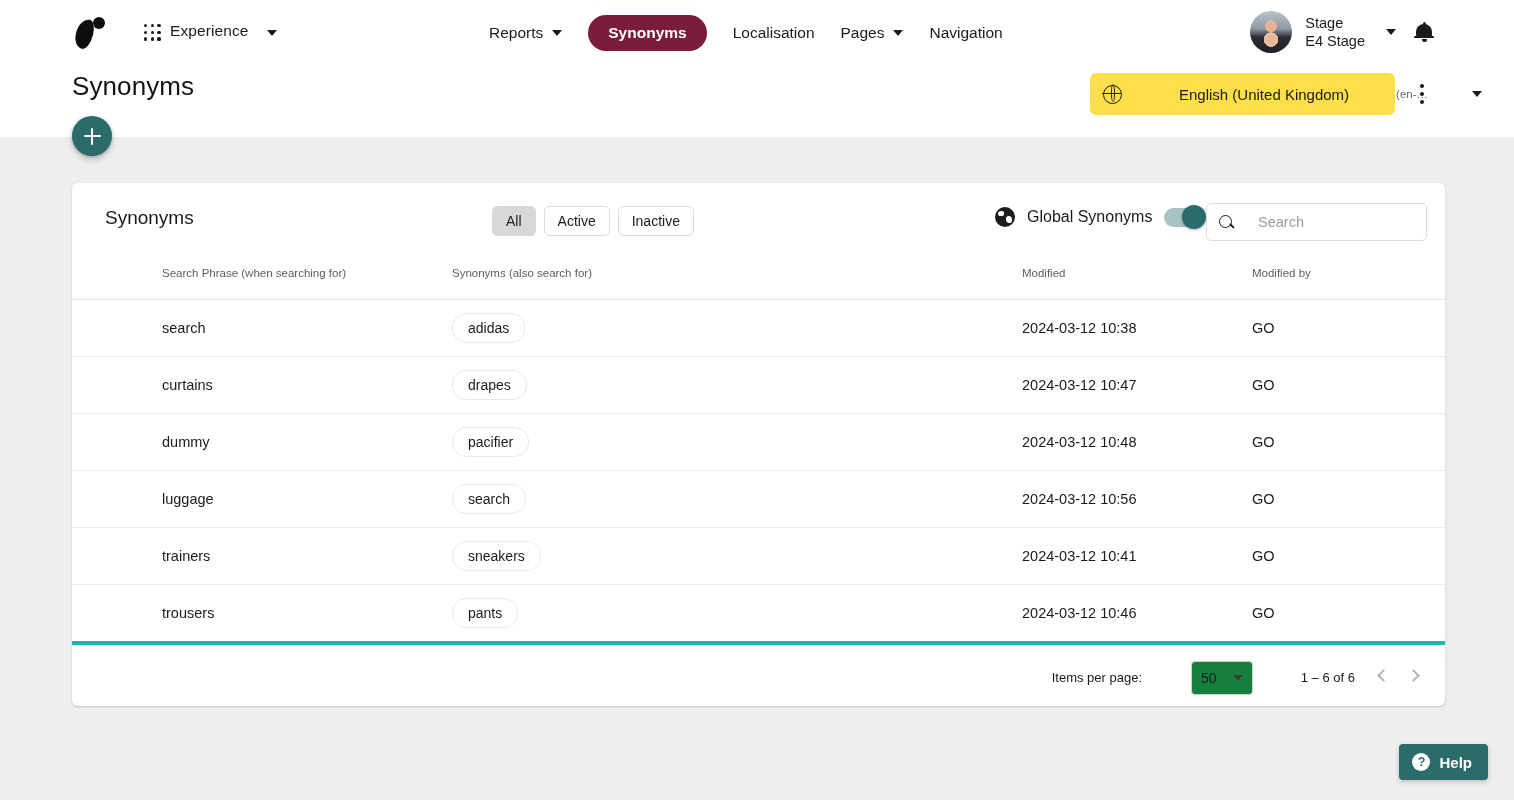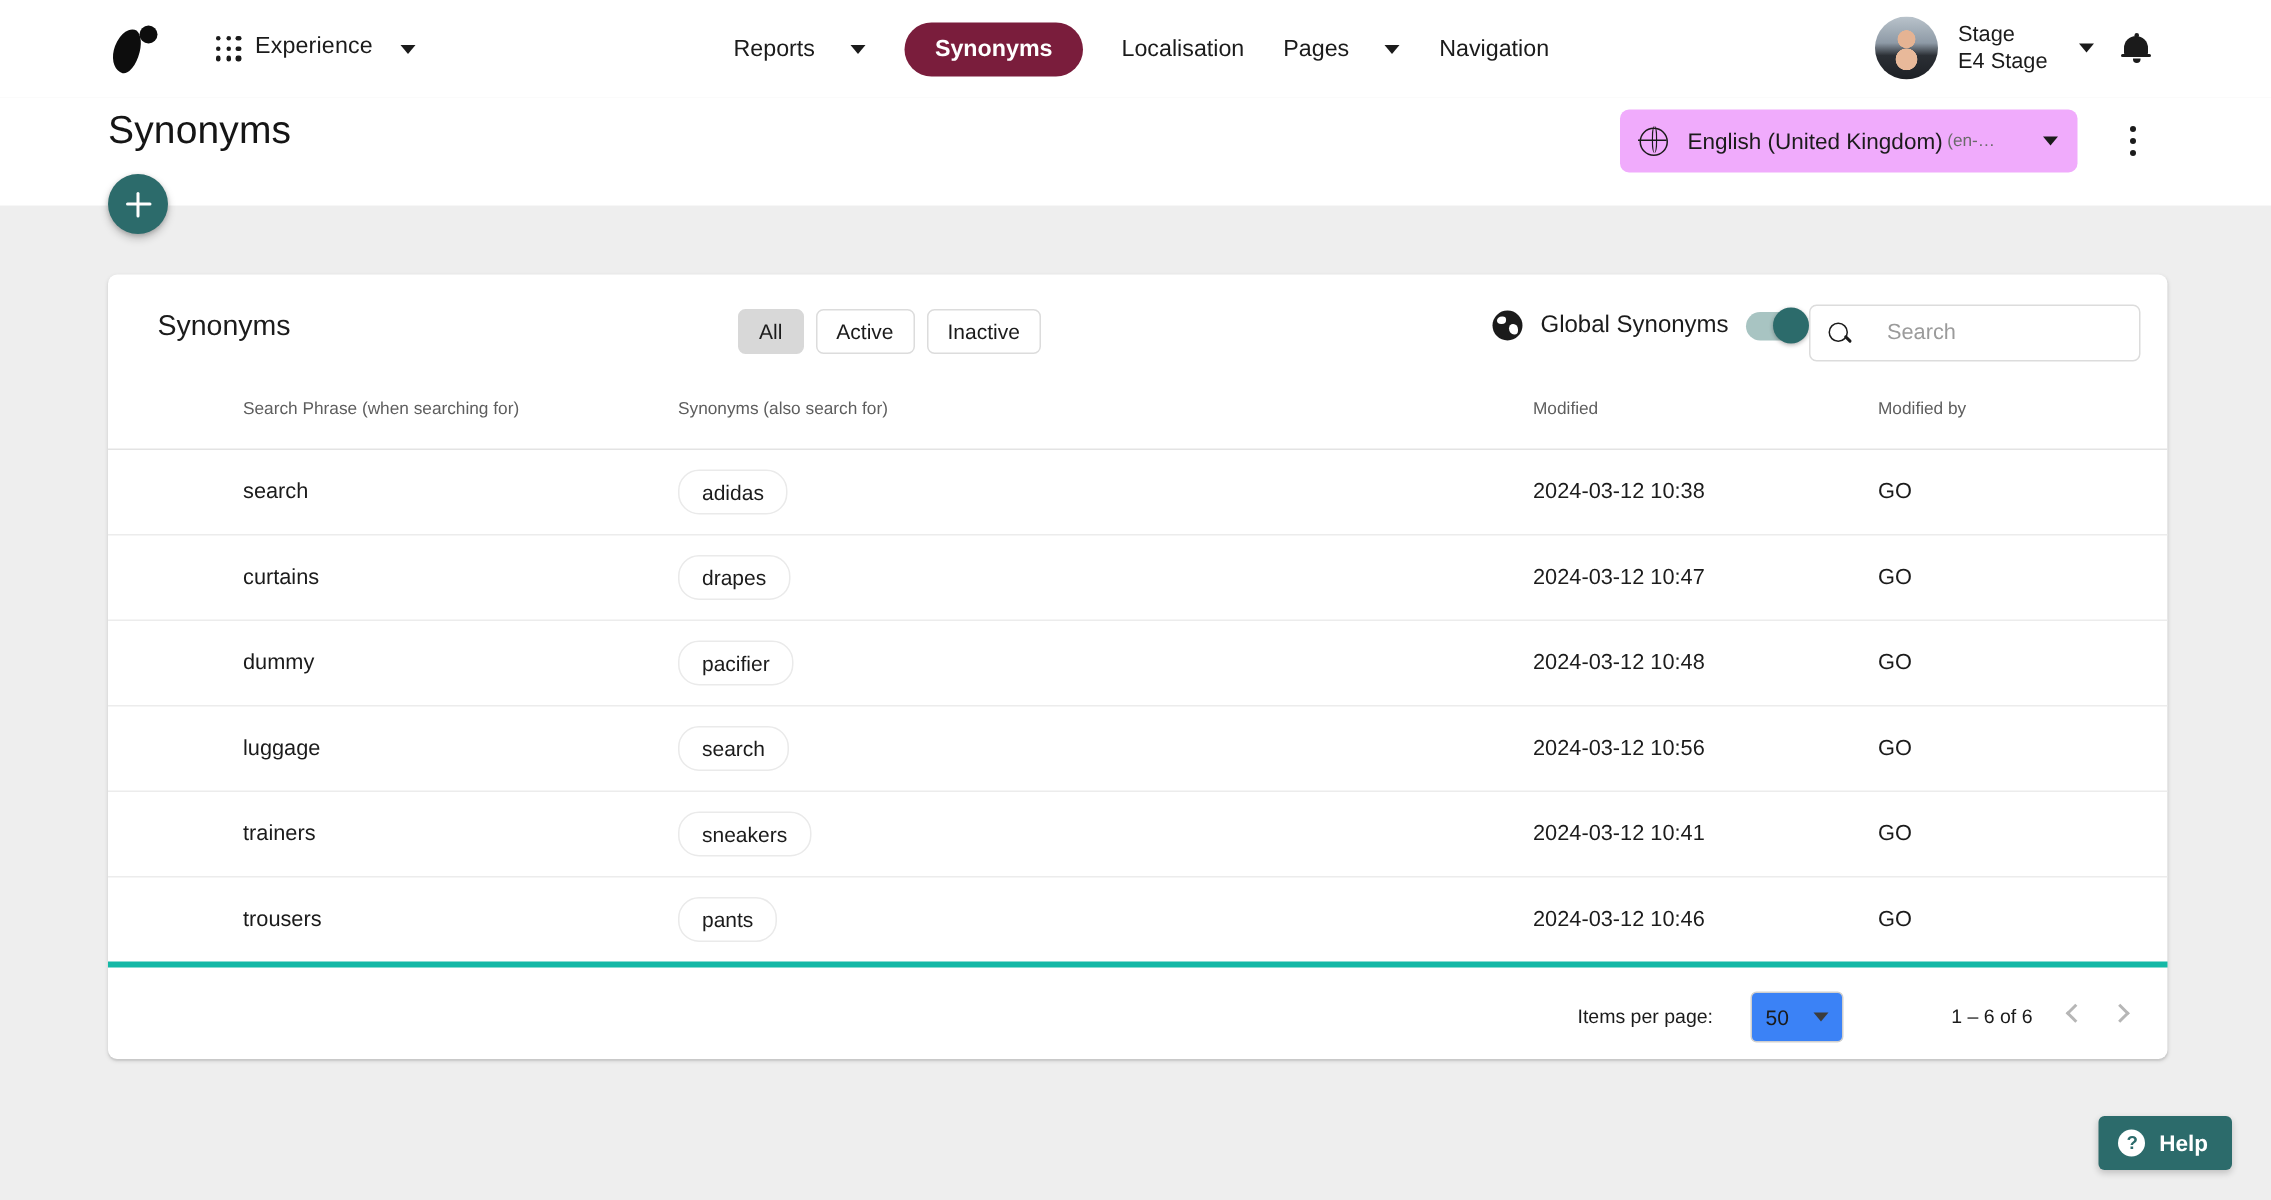--- a/index.html
+++ b/index.html
@@ -62,21 +62,21 @@
   .exp-caret { position: absolute; left: 267px; top: 30px; cursor:pointer; }
 
   .mainnav {
     position: absolute; left: 489px; top: 0;
     height: 65px;
     display: flex; align-items: center; gap: 0;
   }
   .navitem {
     font-size: 15.5px; color: #1b1b1b;
     padding: 0 0; cursor: pointer; white-space: nowrap;
-    display: flex; align-items: center; gap: 24px;
+    display: flex; align-items: center; gap: 9px;
   }
   .nav-gap { width: 26px; }
   .navpill {
     background: #7a1d3c; color: #ffffff;
     border-radius: 20px; padding: 9px 20px;
     font-size: 15.5px; font-weight: 600; cursor: pointer;
     white-space: nowrap;
   }
 
   .profile {
@@ -121,25 +121,26 @@
 
   
   .pagehead {
     position: relative; height: 72px; background: #ffffff;
   }
   .page-title {
     position: absolute; left: 72px; top: 6px;
     font-size: 26px; color: #151515; letter-spacing: .1px;
   }
   .langsel {
-    position: absolute; right: 129px; top: 8px;
+    position: absolute; right: 119px; top: 8px;
     width: 305px; height: 42px;
-    background: #f0abfc; border-radius: 6px;
+    background: #fde047; border-radius: 6px;
     display: flex; align-items: center; padding: 0 13px;
     cursor: pointer;
+    gap: 44px;
   }
   .globe-outline {
     width: 19px; height: 19px; border: 1.6px solid #1b1b1b;
     border-radius: 50%; position: relative; flex: none; margin-right: 13px;
   }
   .globe-outline::before {
     content:''; position:absolute; left: 7.2px; top: -1.6px;
     width: 2.2px; height: 18.5px;
     border-left: 1.6px solid #1b1b1b; border-right: 1.6px solid #1b1b1b;
     border-radius: 50%;
@@ -278,26 +279,26 @@
   
   .card-foot {
     height: 65px; border-top: 4px solid #14b8a6;
     position: relative; display: flex; align-items: center;
   }
   .ipp-label {
     position: absolute; right: 303px; top: 25px;
     font-size: 13px; color: #1b1b1b;
   }
   .ipp-select {
-    position: absolute; right: 216px; top: 16px;
+    position: absolute; right: 192px; top: 16px;
     width: 62px; height: 34px;
     border: 1px solid #cfcfcf; border-radius: 4px;
     display: flex; align-items: center; padding: 0 9px;
     font-size: 14px; color: #1b1b1b; cursor: pointer;
-    background: #3b82f6;
+    background: #15803d;
   }
   .ipp-select .caret { margin-left: auto; border-top-color:#3c3c3c; }
   .range {
     position: absolute; right: 90px; top: 25px;
     font-size: 13px; color: #1b1b1b; white-space: nowrap;
   }
   .pgbtn {
     position: absolute; top: 20px;
     width: 26px; height: 26px; cursor: pointer;
   }

